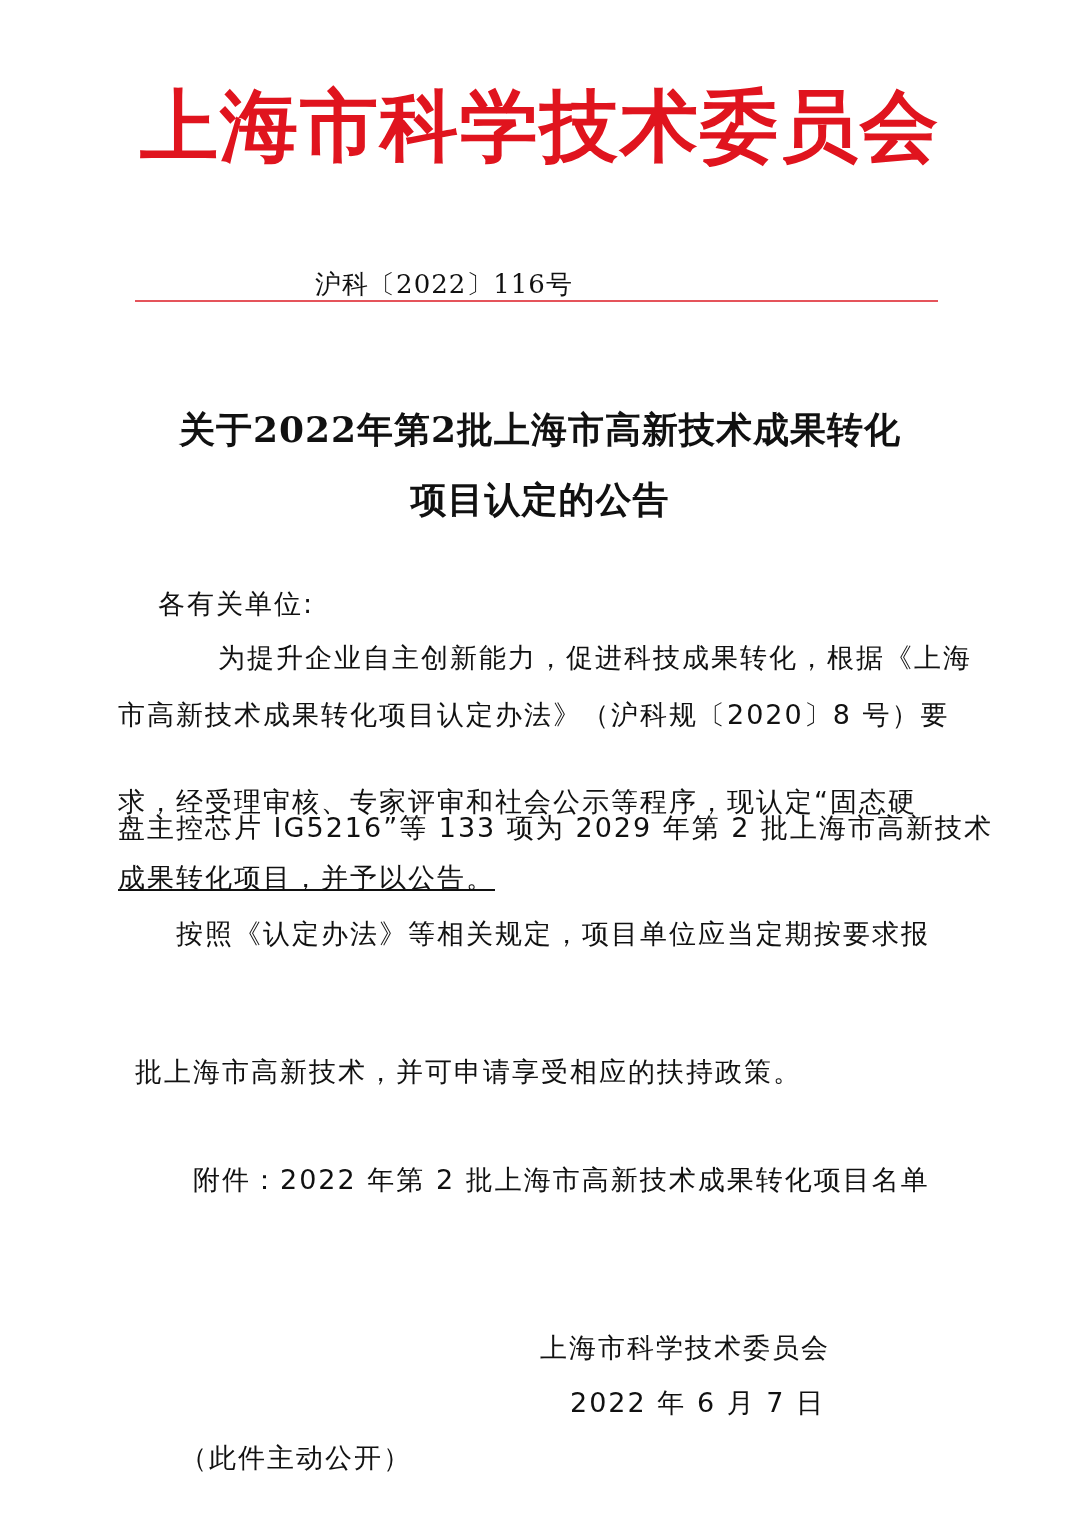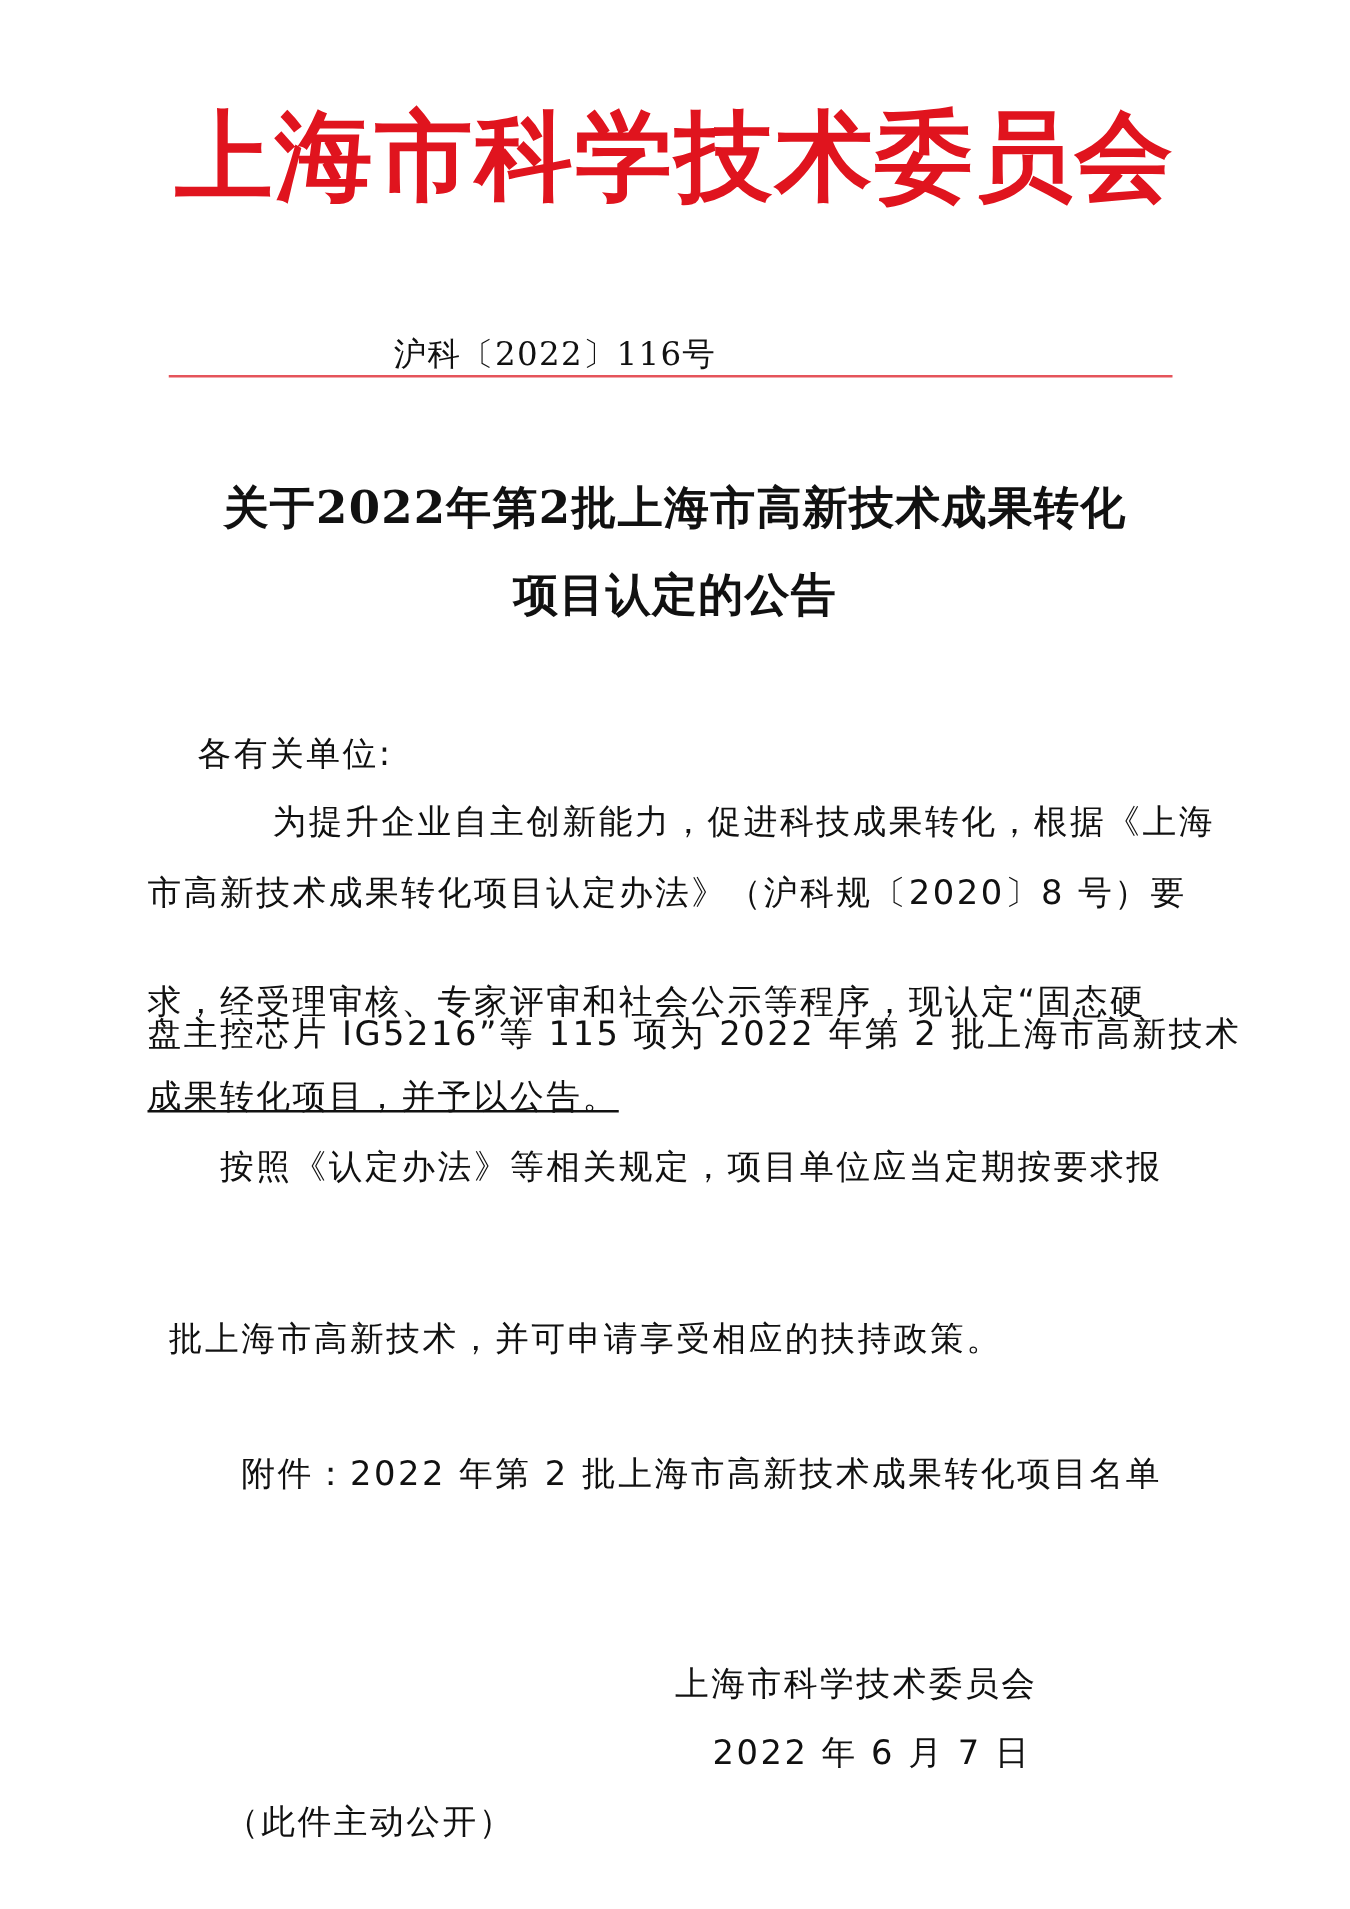--- a/index.html
+++ b/index.html
@@ -39,20 +39,21 @@
       width: 803px; height: 2px;
       background: #e5545b;
     }
     .title {
       left: 0; width: 1080px;
       text-align: center;
       font-size: 36px;
       line-height: 48px;
       font-weight: bold;
       letter-spacing: 1px;
+      margin-top: 23px;
     }
     .title-1 { top: 382px; }
     .title-2 { top: 452px; }
 
     .body-text {
       font-size: 27px;
       line-height: 36px;
       letter-spacing: 2px;
       font-family: "DejaVu Sans", "Liberation Sans", sans-serif;
     }
@@ -81,21 +82,21 @@
 <div class="abs redline"></div>
 
 <div class="abs title title-1">关于2022年第2批上海市高新技术成果转化</div>
 <div class="abs title title-2">项目认定的公告</div>
 
 <div class="abs body-text salutation">各有关单位:</div>
 
 <div class="abs body-text indent l1">为提升企业自主创新能力，促进科技成果转化，根据《上海</div>
 <div class="abs body-text line l2">市高新技术成果转化项目认定办法》（沪科规〔2020〕8 号）要</div>
 <div class="abs body-text line l3">求，经受理审核、专家评审和社会公示等程序，现认定“固态硬</div>
-<div class="abs body-text line l4">盘主控芯片 IG5216”等 115 项为 2022 年第 2 批上海市高新技术</div>
+<div class="abs body-text line l4">盘主控芯片 IG5216”等 133 项为 2029 年第 2 批上海市高新技术</div>
 <div class="abs body-text line l5">成果转化项目，并予以公告。</div>
 <div class="abs body-text indent l6">按照《认定办法》等相关规定，项目单位应当定期按要求报</div>
 <div class="abs body-text l7">批上海市高新技术，并可申请享受相应的扶持政策。</div>
 
 <div class="abs body-text attach">附件：2022 年第 2 批上海市高新技术成果转化项目名单</div>
 
 <div class="abs body-text sign-org">上海市科学技术委员会</div>
 <div class="abs body-text sign-date">2022 年 6 月 7 日</div>
 
 <div class="abs body-text public-note">（此件主动公开）</div>

